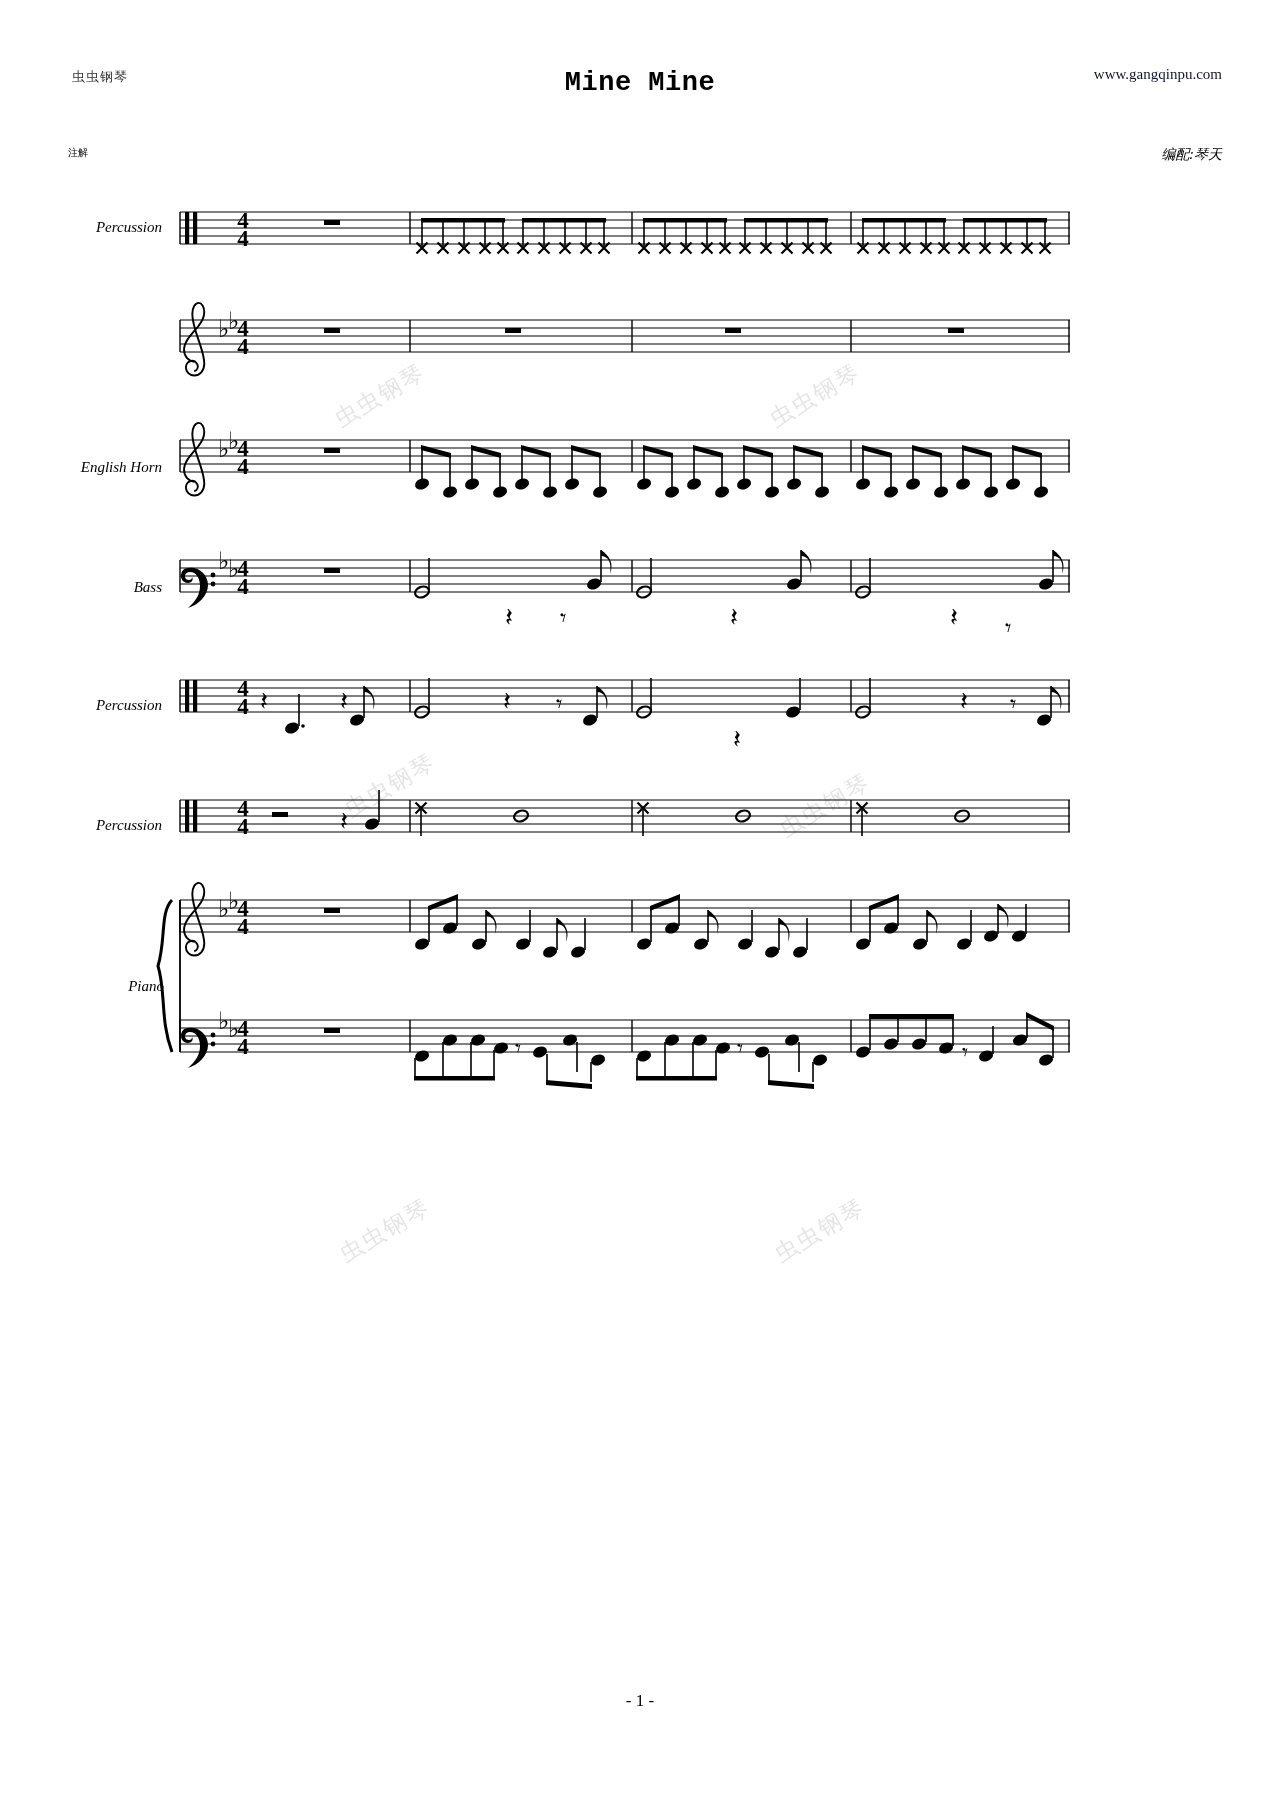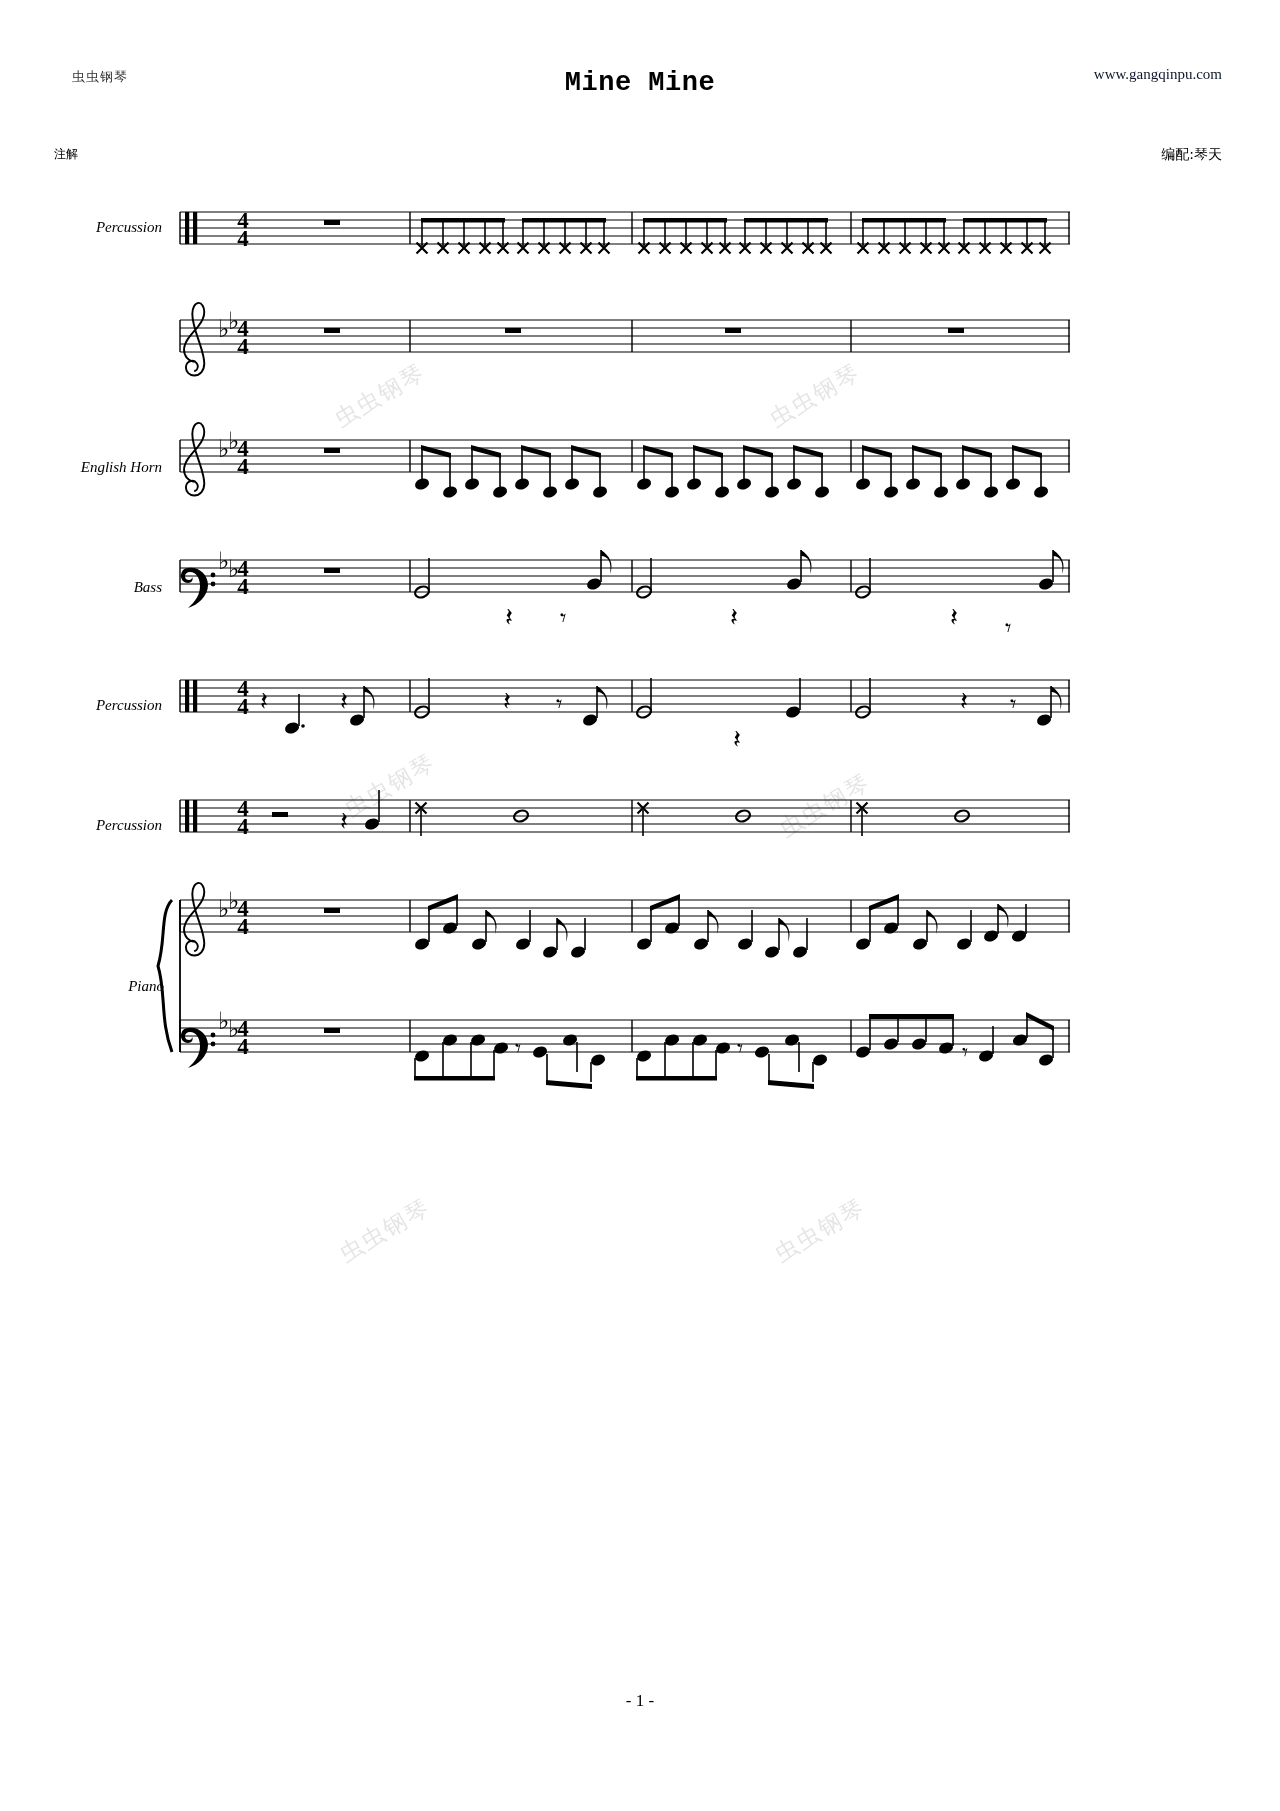--- a/index.html
+++ b/index.html
@@ -45,31 +45,32 @@
     right: 0;
     top: 68px;
     text-align: center;
     font-family: Liberation Mono, monospace;
     font-weight: bold;
     font-size: 27px;
     letter-spacing: 0.5px;
   }
   .subtitle-left {
     position: absolute;
-    left: 54px;
+    left: 68px;
     top: 146px;
     font-family: Liberation Serif, serif;
-    font-size: 12px;
+    font-size: 10px;
   }
   .subtitle-right {
     position: absolute;
     right: 58px;
     top: 146px;
     font-family: "DejaVu Sans", sans-serif;
     font-size: 14px;
+    font-style: italic;
   }
   .page-number {
     position: absolute;
     left: 0;
     right: 0;
     bottom: 100px;
     text-align: center;
     font-family: "Liberation Serif", serif;
     font-size: 17px;
   }

